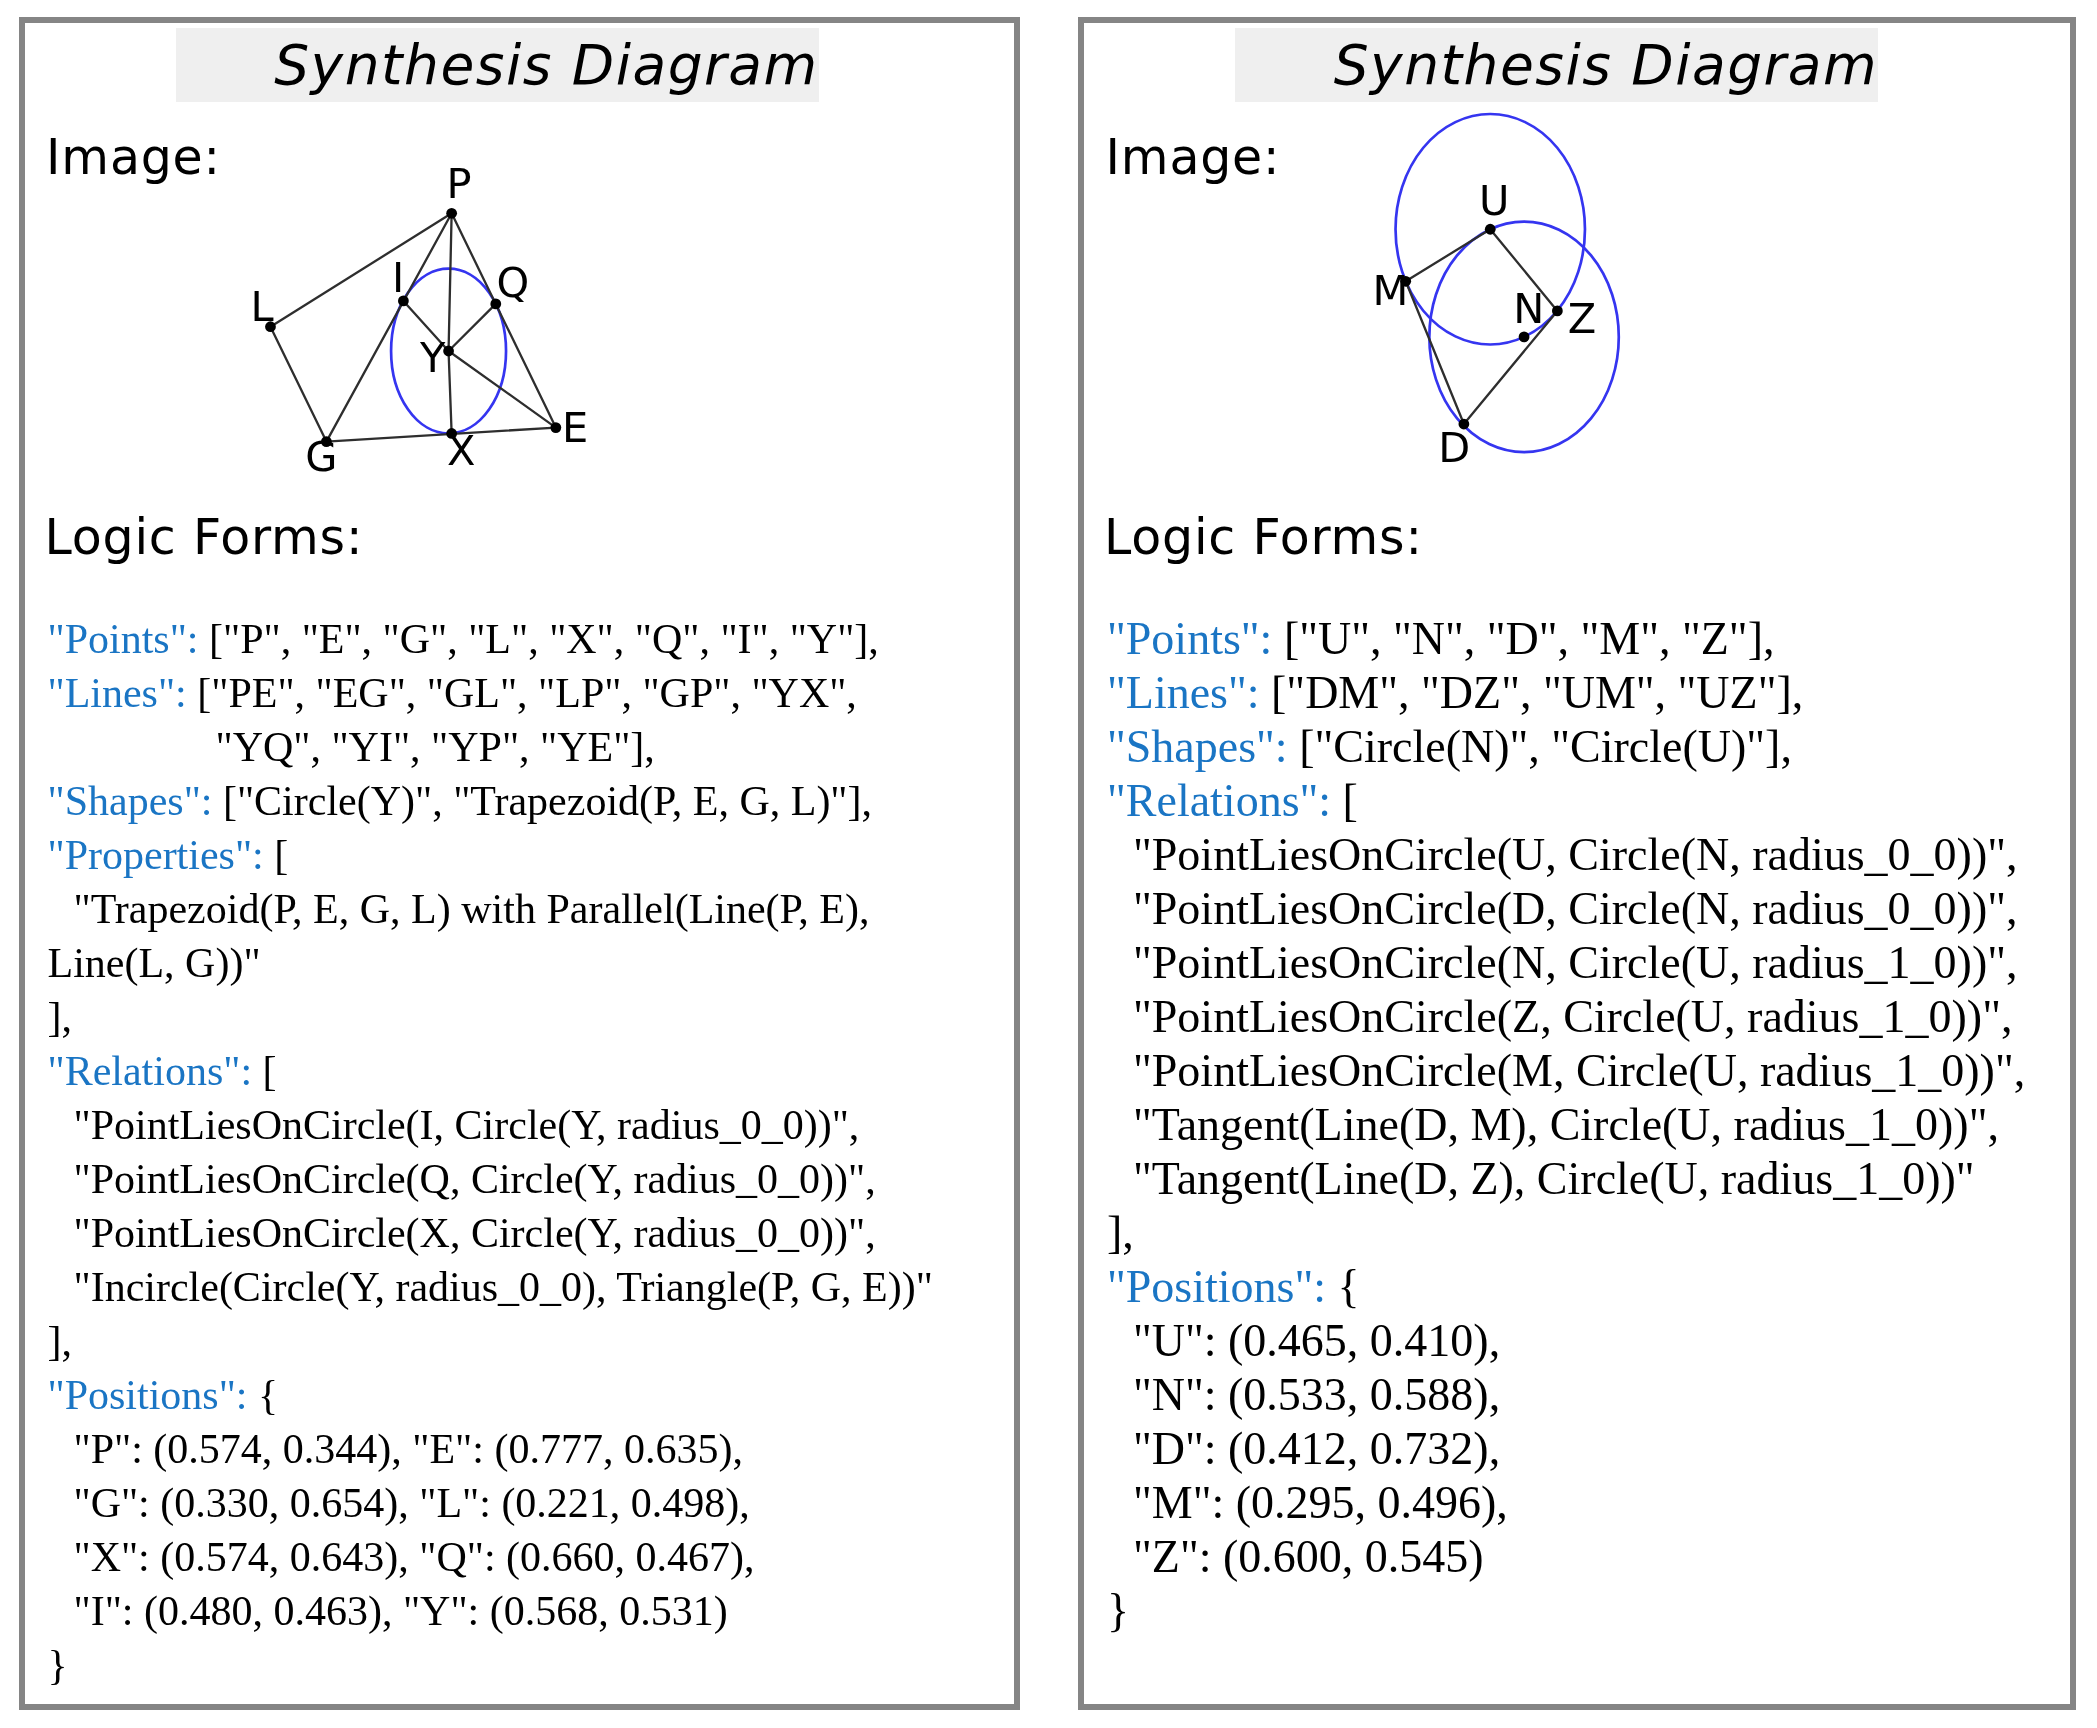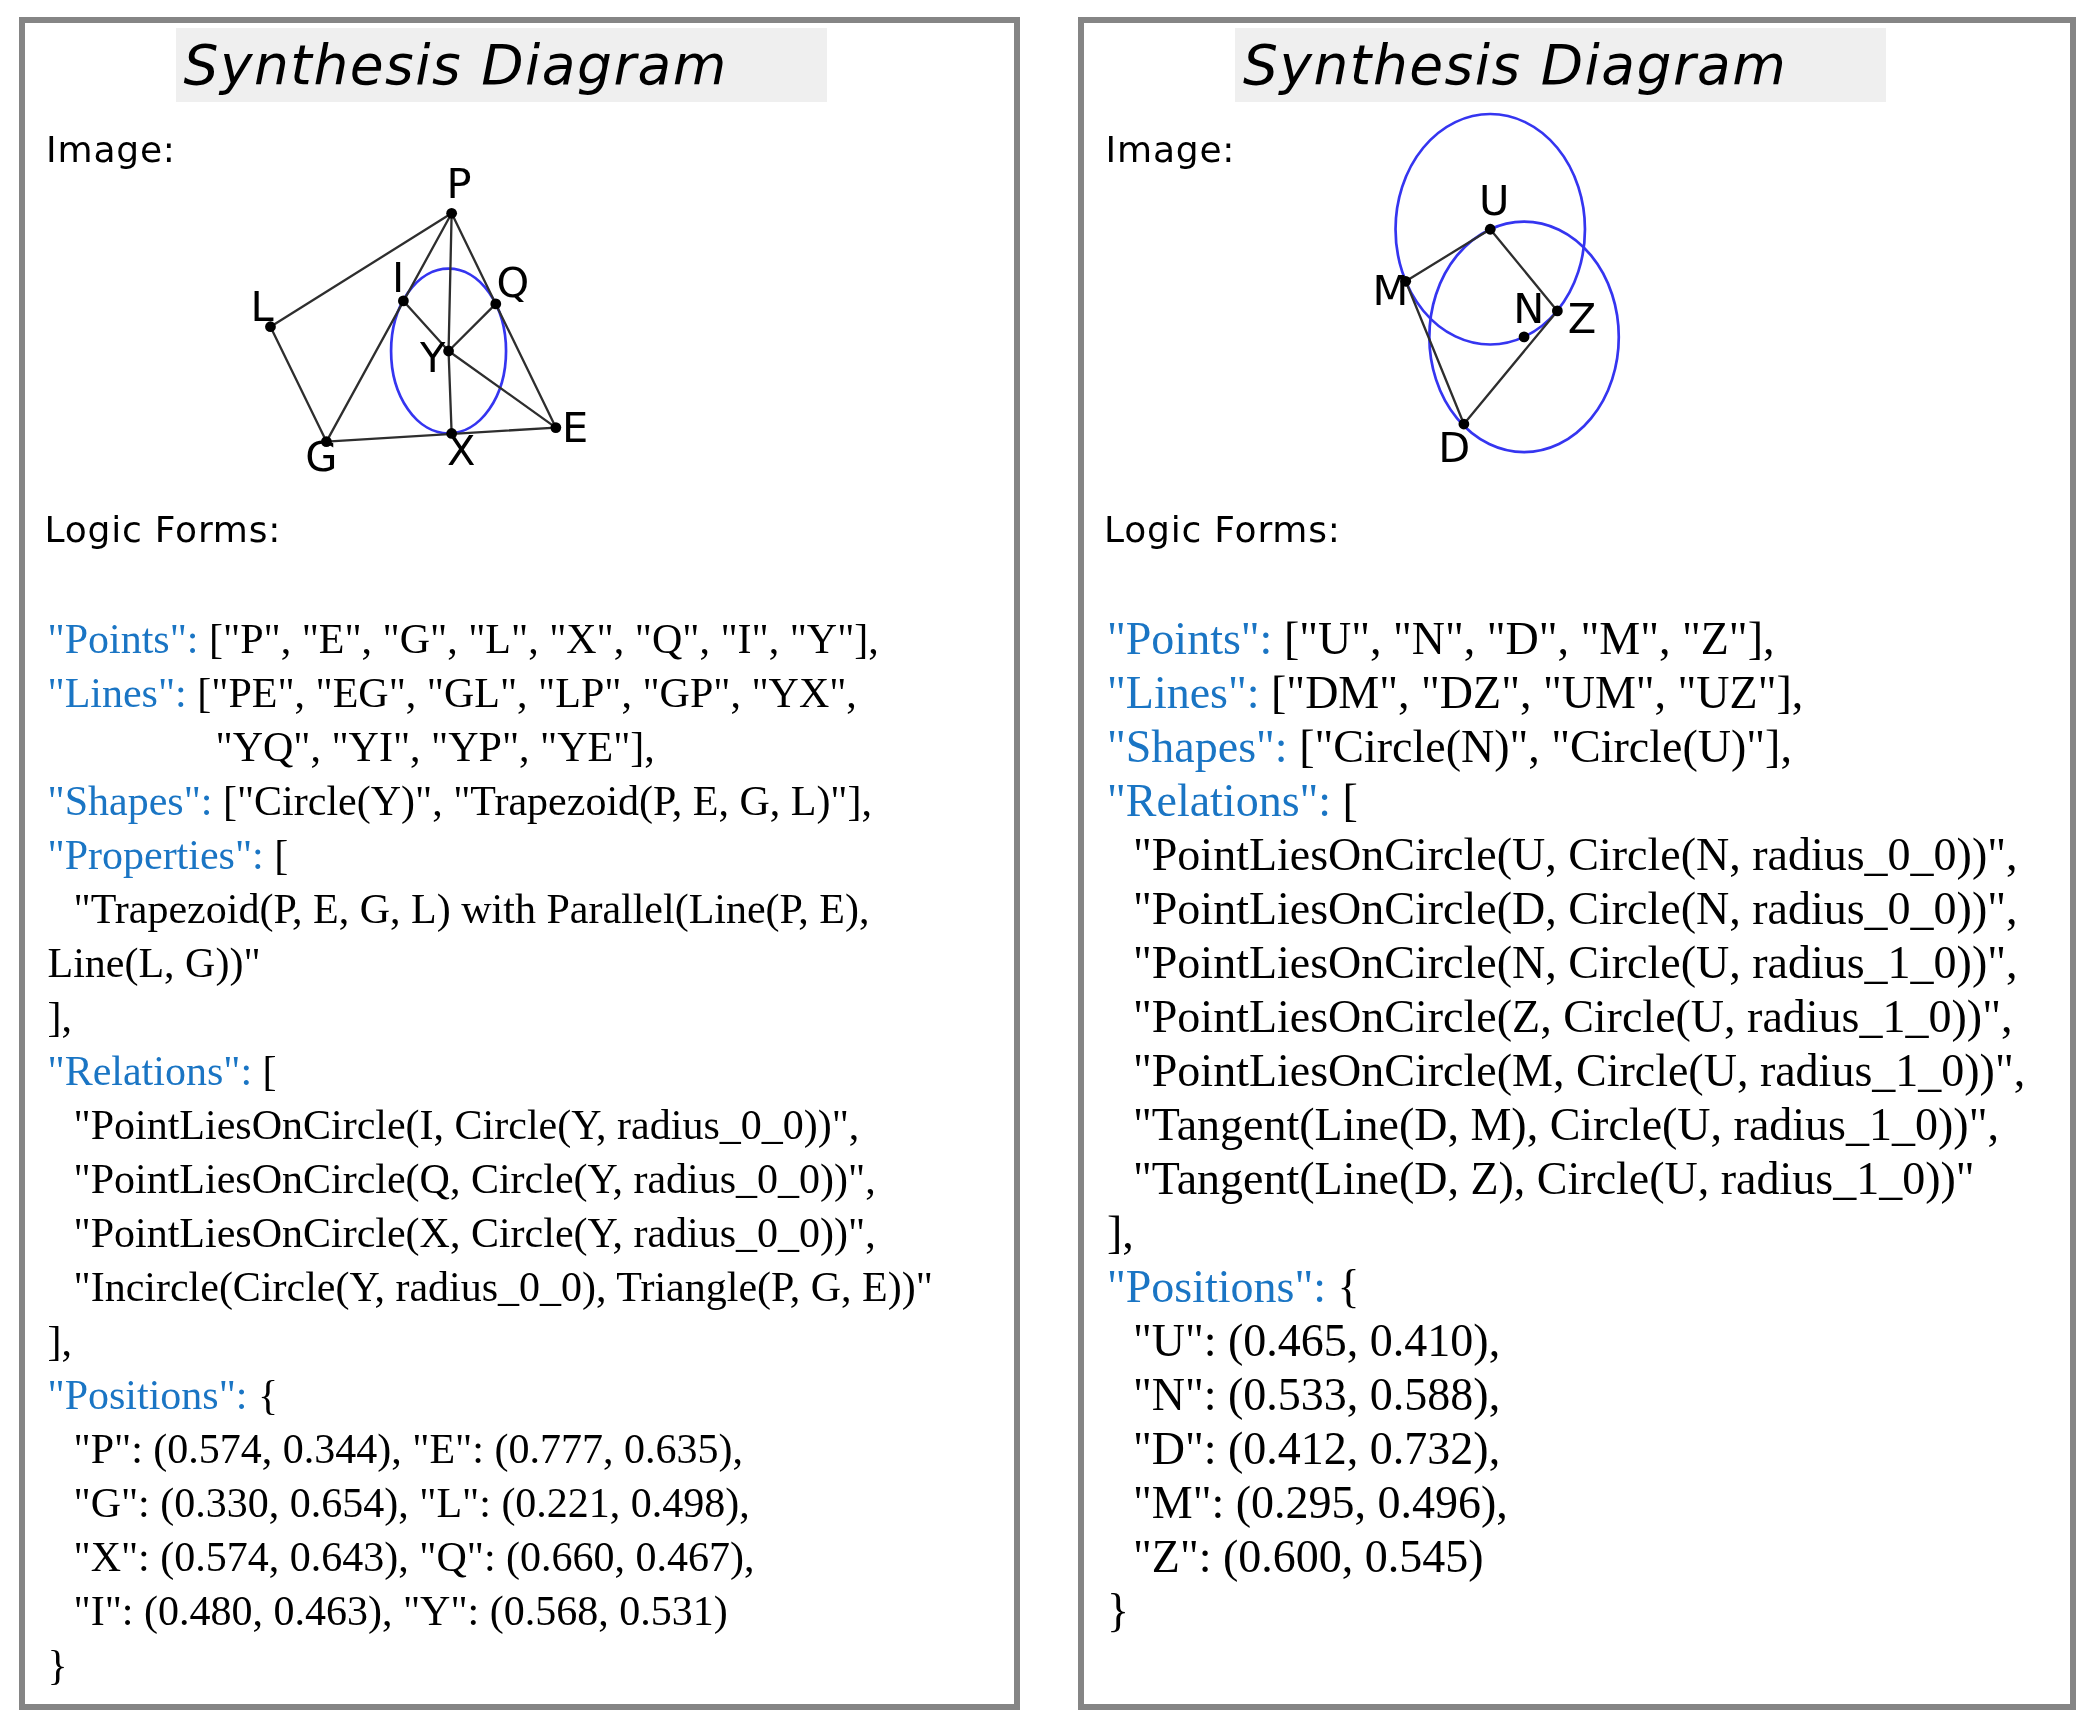--- a/index.html
+++ b/index.html
@@ -12,27 +12,27 @@
     font-family:"DejaVu Sans",sans-serif;color:var(--ink);overflow:hidden;
   }
   .panel{
     position:absolute;top:17px;height:1693px;box-sizing:border-box;
     border:6.2px solid var(--panel-border);background:var(--paper);overflow:hidden;
   }
   .panel.left{left:18.5px;width:1001px;}
   .panel.right{left:1078px;width:998px;}
   .titlebar{
     position:absolute;left:151px;top:5.4px;width:643px;height:74px;
-    background:var(--title-bg);display:flex;align-items:center;justify-content:flex-start;padding-left:8px;
+    background:var(--title-bg);display:flex;align-items:center;justify-content:flex-end;
   }
   .titlebar span{
     font-style:italic;font-size:55px;letter-spacing:1.5px;color:var(--ink);
     font-family:"DejaVu Sans",sans-serif;white-space:nowrap;
   }
-  .section-label{position:absolute;font-size:36px;letter-spacing:0.8px;color:var(--ink);white-space:nowrap;}
+  .section-label{position:absolute;font-size:49px;letter-spacing:0.8px;color:var(--ink);white-space:nowrap;}
   .image-label{left:21.6px;top:106px;}
   .logic-label{left:20px;top:486px;text-align:right;}
   svg.diagram{position:absolute;left:0;top:0;overflow:visible;}
   .geo-line{stroke:var(--line-dark);stroke-width:3;fill:none;stroke-linecap:round;}
   .geo-circle{stroke:var(--circle-blue);stroke-width:3.5;fill:none;}
   .geo-dot{fill:#000;stroke:none;}
   .geo-label{font-family:"DejaVu Sans",sans-serif;font-size:54px;fill:#000;
     text-anchor:middle;dominant-baseline:central;}
   .logic-lines{
     position:absolute;left:23px;top:589px;width:962px;

